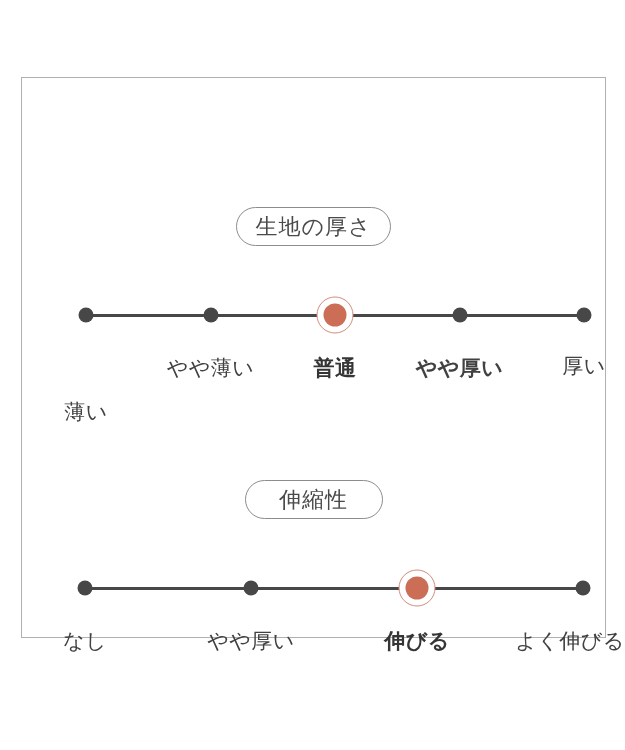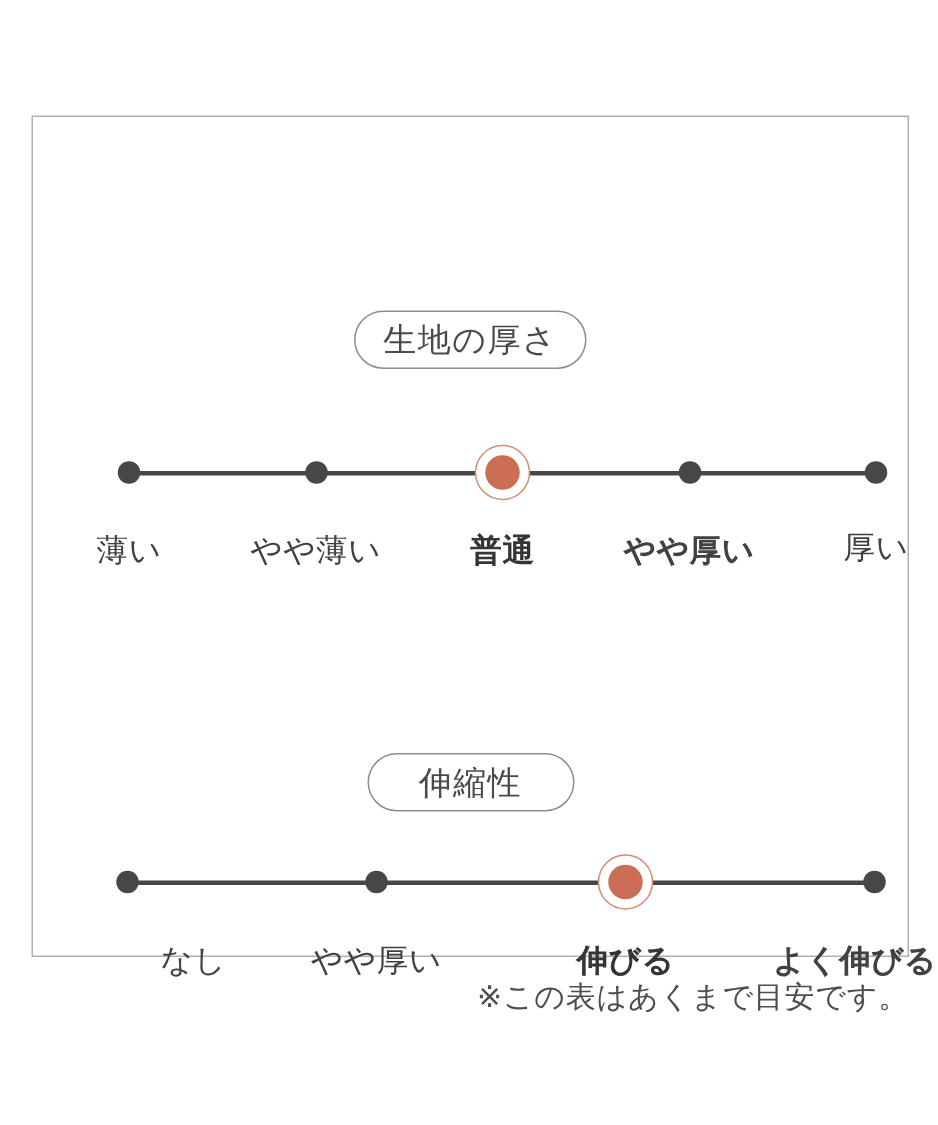--- a/index.html
+++ b/index.html
@@ -25,21 +25,21 @@
 
   .pill {
     position:absolute; left:0; right:0; margin:0 auto;
     width:fit-content; min-width:138px; text-align:center;
     padding:6px 18px 5px 18px;
     border:1px solid #8d8d8d; border-radius:20px;
     font-size:22px; line-height:26px; letter-spacing:1px;
     color:#4a4a4a; background:#fff; white-space:nowrap;
   }
   .pill-thickness { top:129px; }
-  .pill-stretch  { top:424px; }
+  .pill-stretch  { top:402px; }
 
   .track { position:absolute; height:0; }
   .track::before {
     content:""; position:absolute; left:0; right:0; top:-1.5px; height:3px;
     background:var(--line); border-radius:2px;
   }
   .track-thickness { left:64px;  top:237px; width:498px; }
   .track-stretch   { left:63px;  top:510px; width:498px; }
 
   .dot {
@@ -79,40 +79,39 @@
     <section>
       <div class="pill pill-thickness">生地の厚さ</div>
       <div class="track track-thickness">
           <div class="dot" style="left: 0%;"></div>
           <div class="dot" style="left: 25%;"></div>
           <div class="dot selected" style="left: 50%;">
             <span class="inner"></span>
           </div>
           <div class="dot" style="left: 75%;"></div>
           <div class="dot" style="left: 100%;"></div>
-          <div class="lbl" style="left: 0%;">薄い</div>
+          <div class="lbl" style="left: 0%; margin-top: 44px;">薄い</div>
           <div class="lbl" style="left: 25%; text-align: center;">やや薄い</div>
           <div class="lbl selected" style="left: 50%;">普通</div>
           <div class="lbl" style="left: 75%; font-weight: bold;">やや厚い</div>
           <div class="lbl" style="left: 100%; font-family: Liberation Mono, monospace;">厚い</div>
         </div>
     </section>
 
     <section>
       <div class="pill pill-stretch">伸縮性</div>
       <div class="track track-stretch">
           <div class="dot" style="left: 0%;"></div>
           <div class="dot" style="left: 33.3333%;"></div>
           <div class="dot selected" style="left: 66.6667%;">
             <span class="inner"></span>
           </div>
           <div class="dot" style="left: 100%;"></div>
-          <div class="lbl" style="left: 0%; margin-left: 44px;">なし</div>
+          <div class="lbl" style="left: 0%;">なし</div>
           <div class="lbl" style="left: 33.3333%;">やや厚い</div>
           <div class="lbl selected" style="left: 66.6667%;">伸びる</div>
-          <div class="lbl" style="left: 100%; font-weight: bold;">よく伸びる</div>
+          <div class="lbl" style="left: 100%;">よく伸びる</div>
         </div>
     </section>
 
   </div>
 
-  <div class="footnote">※この表はあくまで目安です。</div>
 </div>
 
 </body></html>

